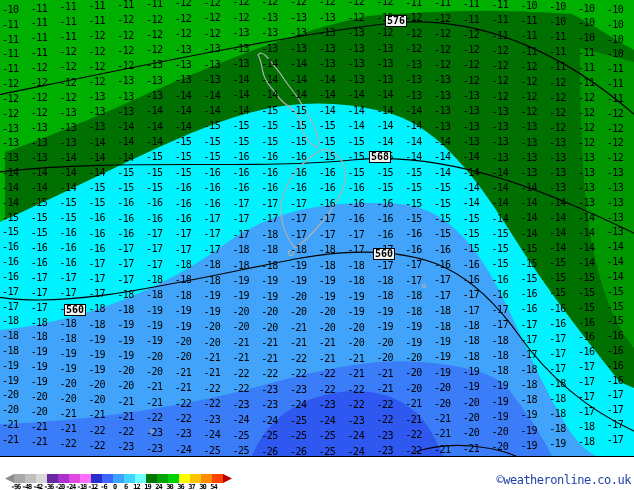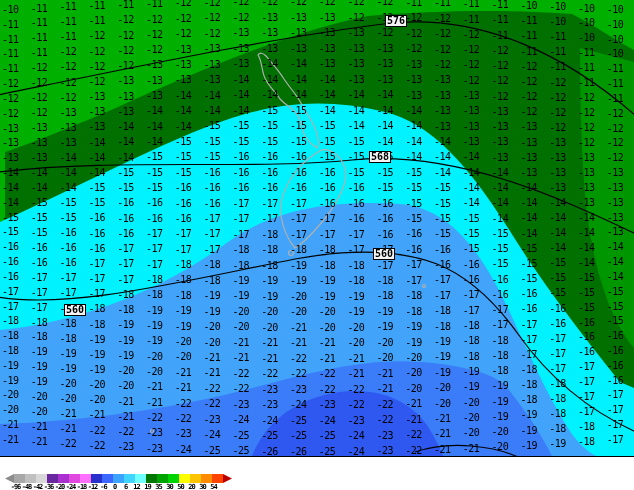--- a/index.html
+++ b/index.html
@@ -759,21 +759,22 @@
         <span class="tick">-36</span>
         <span class="tick">-20</span>
         <span class="tick">-24</span>
         <span class="tick">-18</span>
         <span class="tick">-12</span>
         <span class="tick">-6</span>
         <span class="tick">0</span>
         <span class="tick">6</span>
         <span class="tick">12</span>
         <span class="tick">19</span>
-        <span class="tick">35</span>
+        <span class="tick">24</span>
         <span class="tick">30</span>
-        <span class="tick">50</span>
-        <span class="tick">20</span>
+        <span class="tick">36</span>
+        <span class="tick">37</span>
         <span class="tick">30</span>
         <span class="tick">54</span>
       </div>
+    <div class="f-copy" style="color: rgb(34, 66, 170);">©weatheronline.co.uk</div>
   </div>
 </div>
 
 </body></html>

